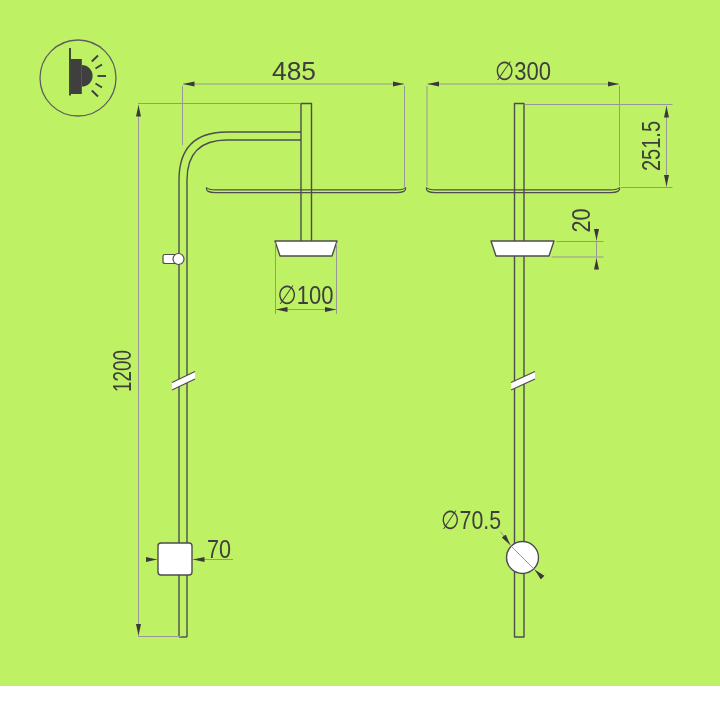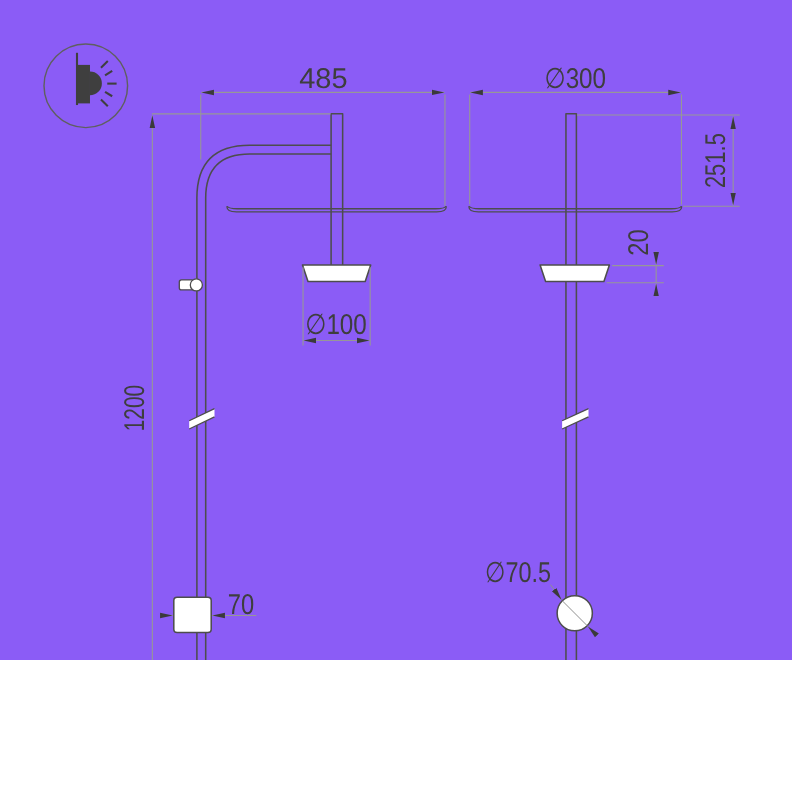--- a/index.html
+++ b/index.html
@@ -1,16 +1,16 @@
 <!DOCTYPE html>
 <html><head>
 <meta charset="utf-8">
 <style>
   html,body{margin:0;padding:0;background:#ffffff;}
-  .stage{position:relative;width:720px;height:600px;background:#8b5cf6;overflow:hidden;}
+  .stage{position:relative;width:720px;height:686px;background:#bef264;overflow:hidden;}
   svg{display:block;}
   .obj{stroke:#4d4d4d;stroke-width:1.4;fill:none;stroke-linejoin:round;stroke-linecap:butt;}
   .objthin{stroke:#4d4d4d;stroke-width:1.2;fill:none;}
   .fillw{fill:#ffffff;}
   .filld{fill:#3f3f3f;stroke:none;}
   .dim{stroke:#979797;stroke-width:1;fill:none;}
   .ldr{stroke:#8f8f8f;stroke-width:0.9;fill:none;}
   .icn{stroke:#3f3f3f;stroke-width:1.9;fill:none;stroke-linecap:butt;}
   .icnc{stroke:#5f5f5f;stroke-width:1.3;fill:none;}
   .brk{fill:#ffffff;stroke:none;}

